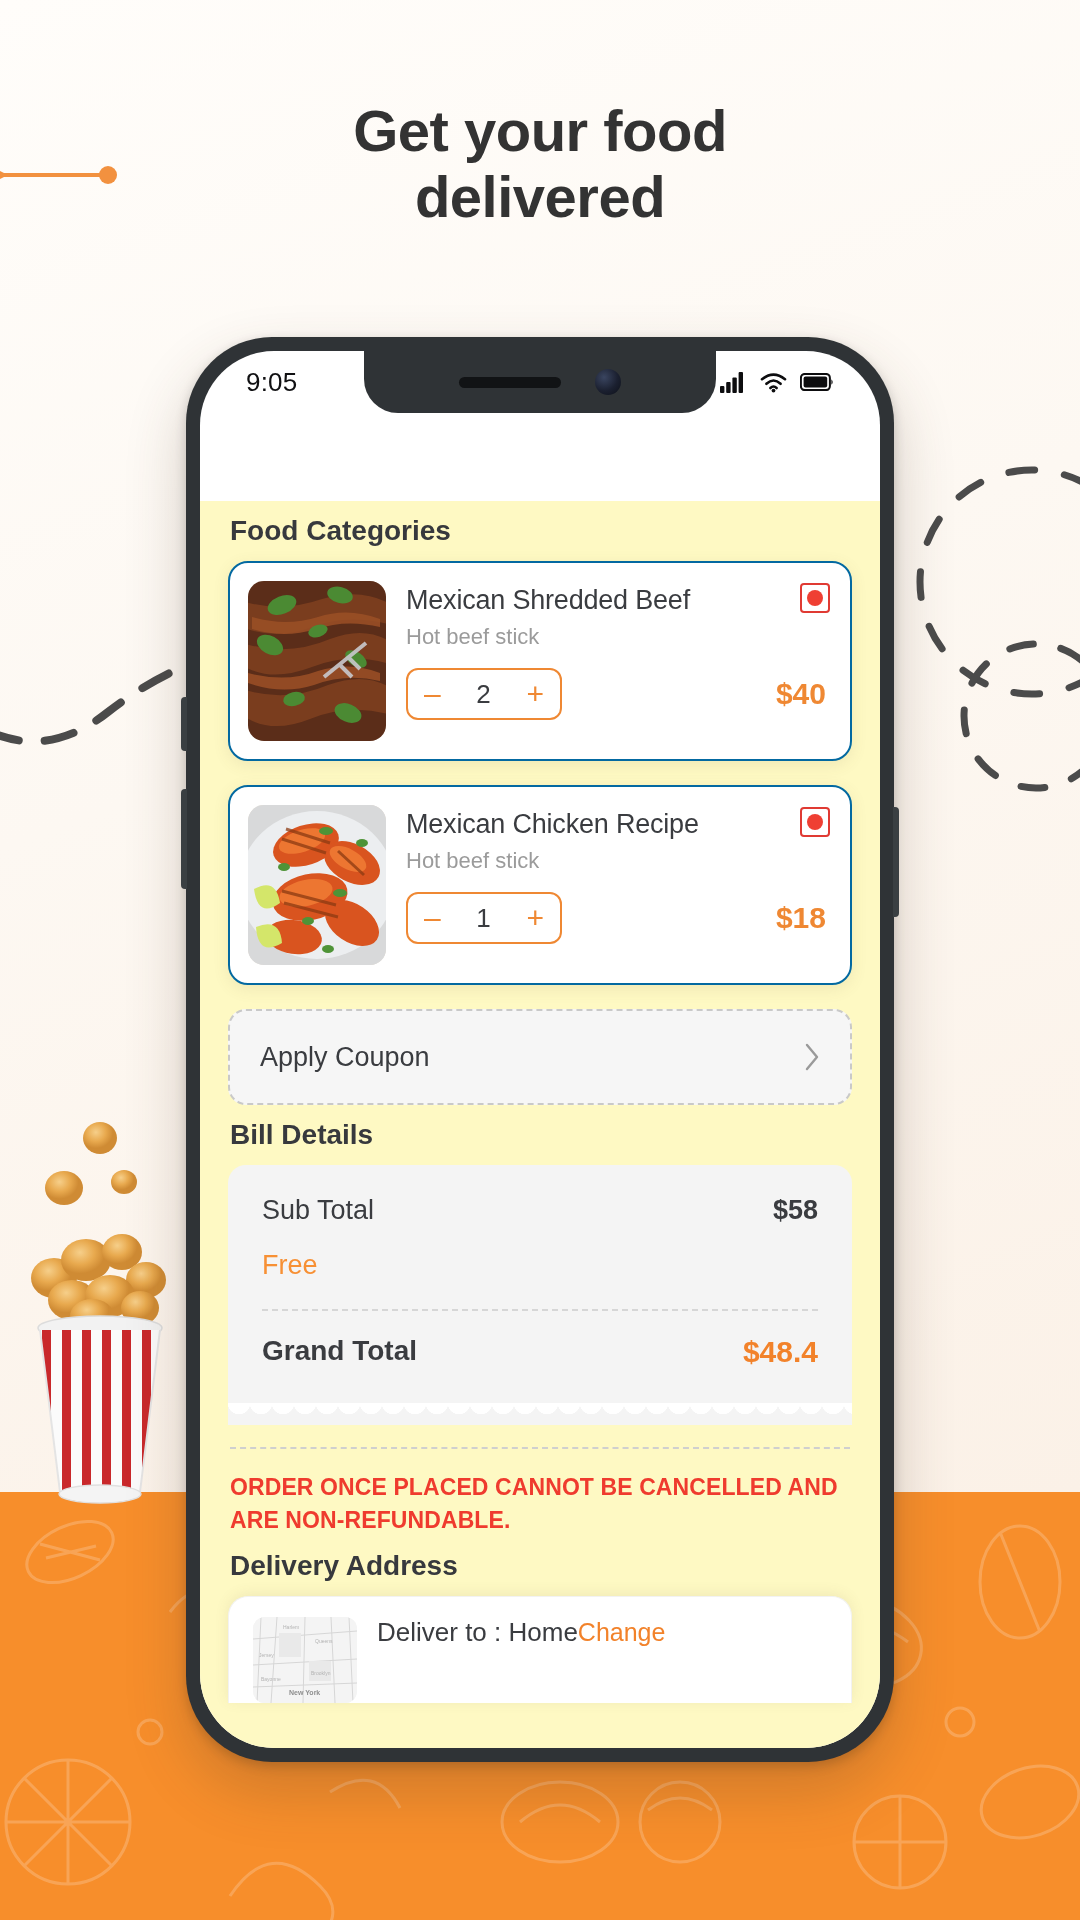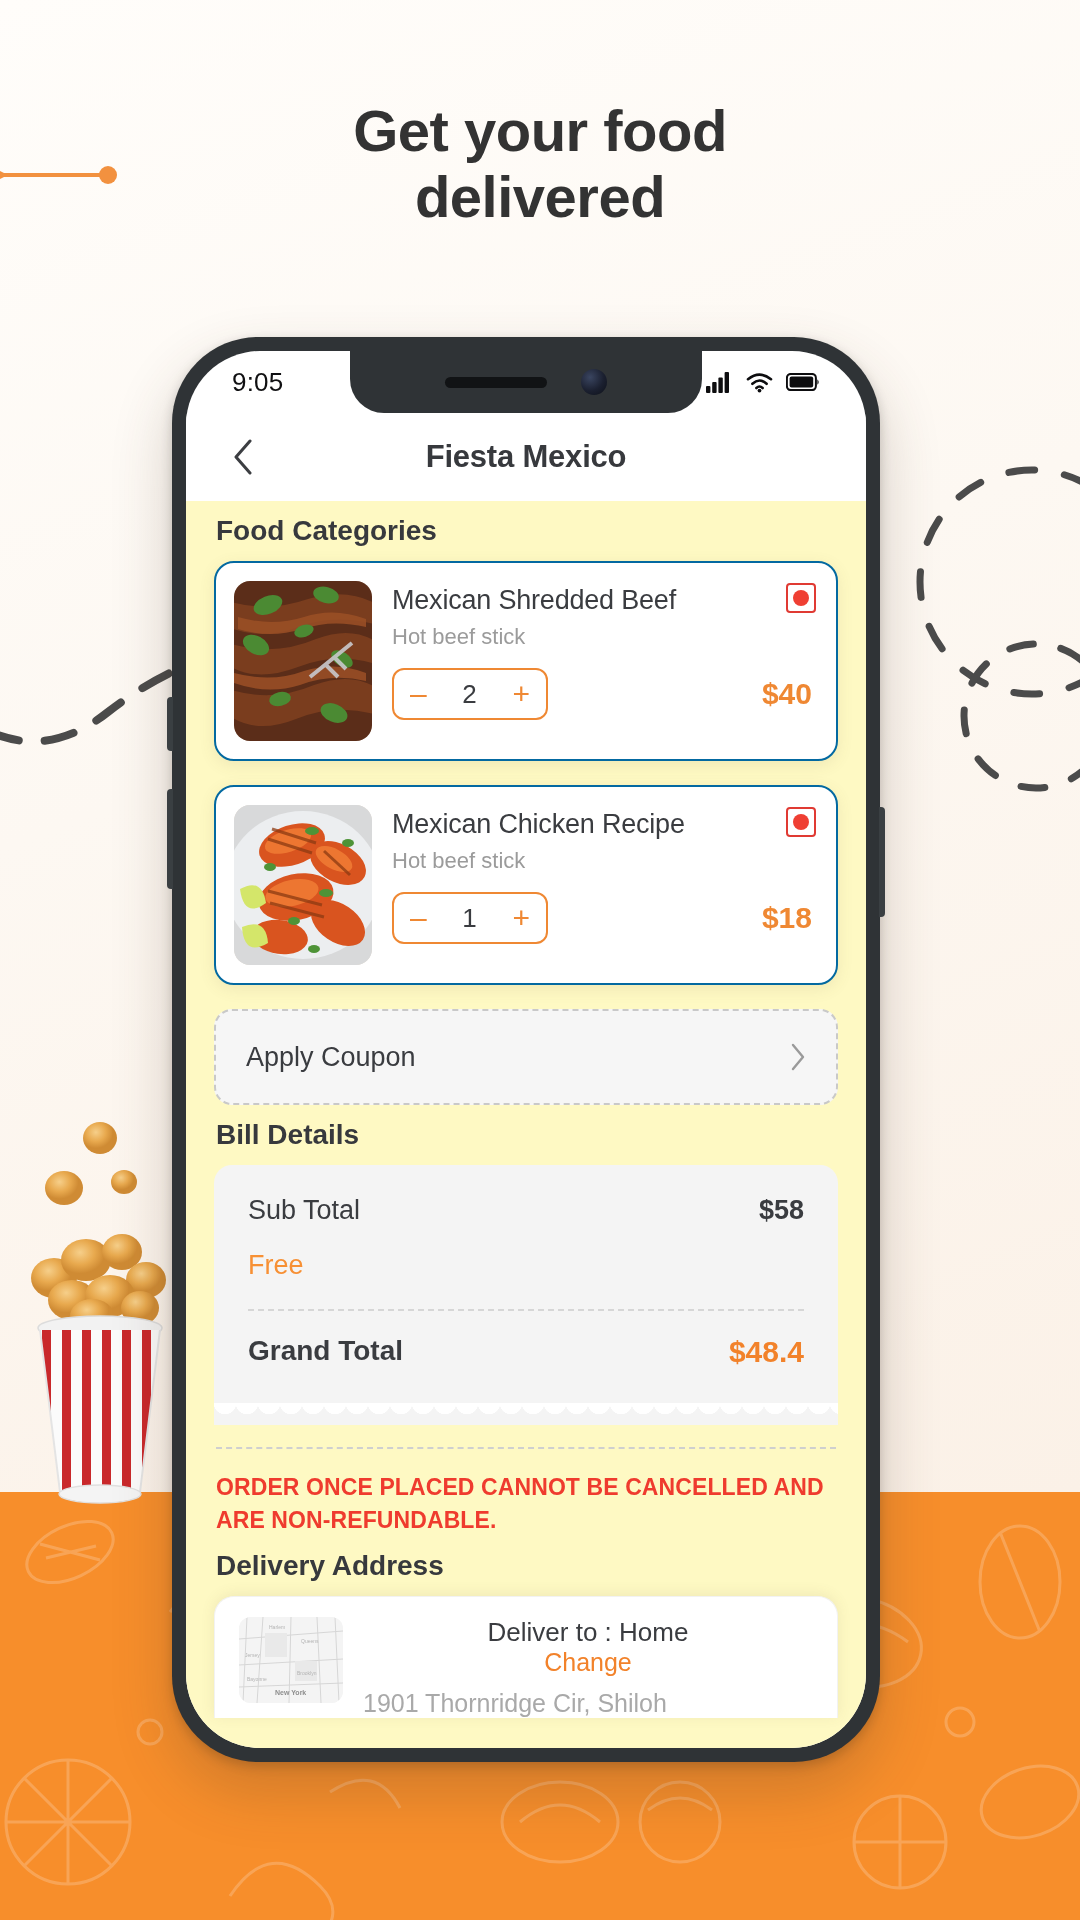--- a/index.html
+++ b/index.html
@@ -41,21 +41,21 @@
   
   .headline {
     position: absolute; left: 0; top: 92px; width: 1080px;
     text-align: center;
     font-size: 58px; font-weight: 700; line-height: 1.14;
     color: #333333; letter-spacing: -0.5px; margin-top: 6px;
   }
 
   
   .phone {
-    position: absolute; left: 172px; top: 337px;
+    position: absolute; left: 186px; top: 337px;
     width: 708px; height: 1425px;
     background: #2f3336;
     border-radius: 86px;
     box-shadow: 0 28px 60px rgba(80,60,40,.24), 0 4px 12px rgba(0,0,0,.18);
     padding: 14px;
   }
   .phone::before { 
     content:""; position:absolute; left:-5px; top:360px; width:6px; height:54px;
     background:#3a3f42; border-radius:4px 0 0 4px;
   }
@@ -181,21 +181,21 @@
 
   
   .addr-card {
     margin-top: 12px; background:#fff; border-radius: 20px 20px 0 0;
     box-shadow: 0 -2px 14px rgba(110,90,70,.10);
     border:1px solid #f2f2f2; border-bottom:none;
     padding: 20px 24px 0; display:flex; gap: 20px; align-items:flex-start;
   }
   .addr-map { width: 104px; height: 86px; border-radius: 12px; overflow:hidden; background:#f3f3f3; flex:none; }
   .addr-body { flex:1; min-width:0; }
-  .addr-top { display:flex; align-items:center; justify-content:center;flex-direction:column; }
+  .addr-top { display:flex; align-items:center; justify-content:flex-start; }
   .addr-title { font-size: 26px; color:#3a3c40; font-weight:500; }
   .addr-change { font-size: 25px; color:#f2822a; font-weight:500; cursor:pointer; }
   .addr-line { font-size: 25px; color:#a9a9a9; margin-top: 12px; }
 </style>
 </head>
 <body>
 
 <div class="bg-top"></div>
 
 <div class="bg-orange">
@@ -327,28 +327,20 @@
           <circle cx="13.5" cy="18.6" r="1.9" fill="#0d0d0f"></circle>
         </svg>
         <svg width="34" height="18" viewBox="0 0 34 18">
           <rect x="0.9" y="0.9" width="29" height="16.2" rx="4" fill="none" stroke="#0d0d0f" stroke-width="2"></rect>
           <rect x="3.6" y="3.6" width="23.6" height="10.8" rx="2" fill="#0d0d0f"></rect>
           <path d="M31.4 6.2 q2.6 2.8 0 5.6 Z" fill="#0d0d0f"></path>
         </svg>
       </div>
     </div>
 
-    <div class="app-header">
-      <div class="back-btn">
-        <svg width="22" height="36" viewBox="0 0 22 36">
-          <path d="M18 2 L4 18 L18 34" fill="none" stroke="#3c3e42" stroke-width="3" stroke-linecap="round" stroke-linejoin="round"></path>
-        </svg>
-      </div>
-      <div class="app-title">Fiesta Mexico</div>
-    </div>
 
     <div class="content">
 
       <div class="section-title">Food Categories</div>
 
       <div class="food-card">
         <div class="food-thumb">
           <svg viewBox="0 0 138 160" preserveAspectRatio="none">
             <rect width="138" height="160" fill="#5b2d19"></rect>
             <g fill="#7a3d1e">
@@ -496,19 +488,18 @@
               <text x="8" y="64">Bayonne</text>
             </g>
             <text x="36" y="78" fill="#8e8e8e" font-size="7" font-weight="bold" font-family="Liberation Sans, sans-serif">New York</text>
           </svg>
         </div>
         <div class="addr-body">
           <div class="addr-top">
             <span class="addr-title">Deliver to : Home</span>
             <span class="addr-change">Change</span>
           </div>
-          <div class="addr-line">1901 Thornridge Cir, Shiloh</div>
         </div>
       </div>
 
     </div>
   </div>
 </div>
 
 </body></html>

